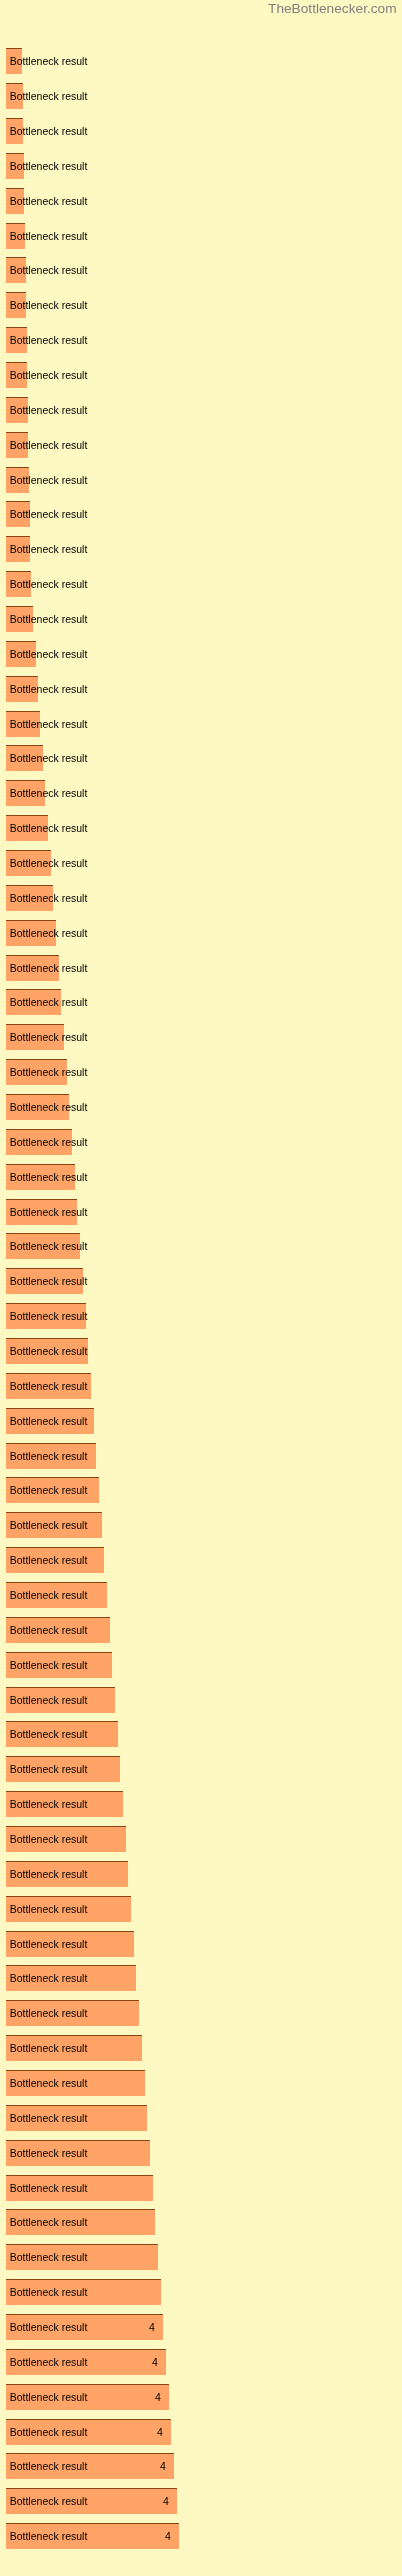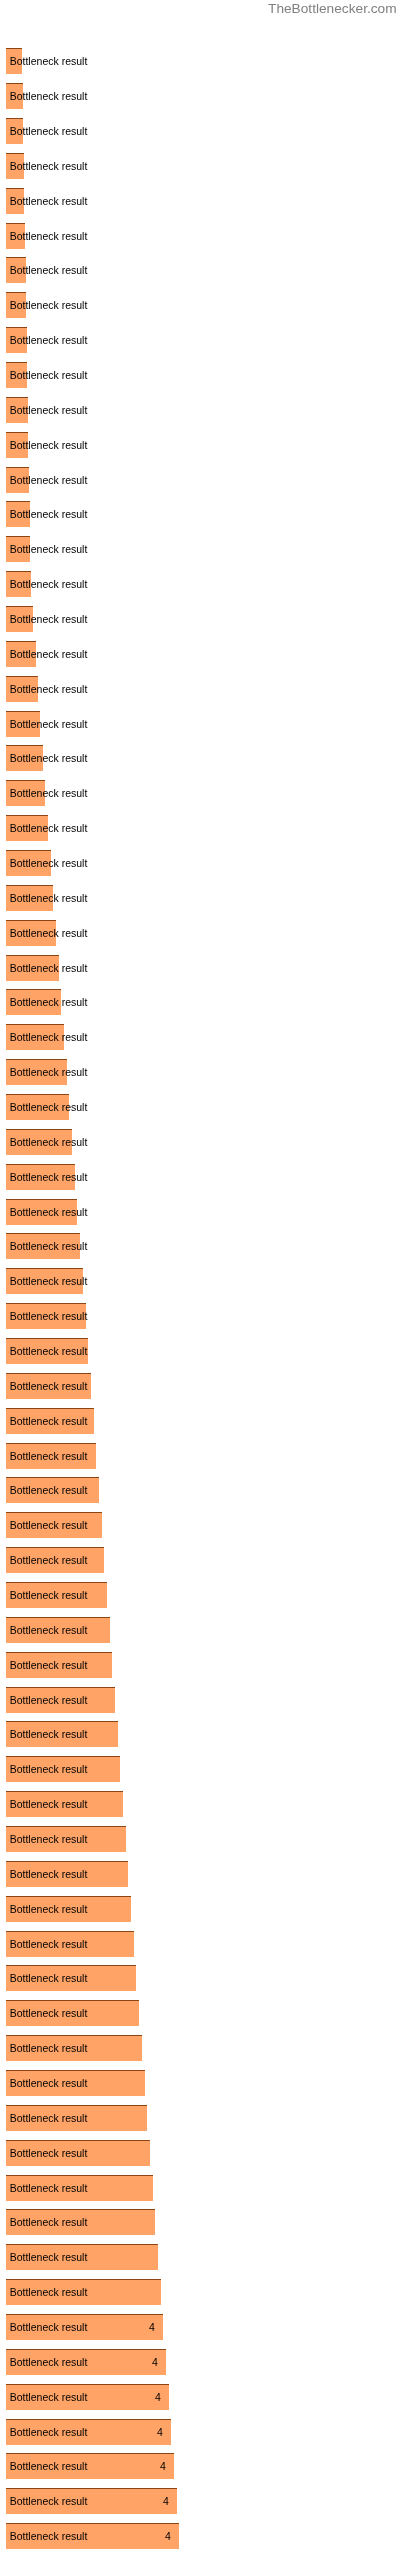--- a/index.html
+++ b/index.html
@@ -12,21 +12,21 @@
     height: 2576px;
     position: relative;
     font-family: "Liberation Sans", sans-serif;
     overflow: hidden;
   }
   #chart-root {
     position: absolute;
     inset: 0;
     width: 403px;
     height: 2576px;
-    background: #ffffff;
+    background: #fef9c3;
   }
   .watermark {
     position: absolute;
     right: 6.4px;
     top: 0.8px;
     font-size: 13.7px;
     color: #808080;
     letter-spacing: 0px;
     white-space: nowrap;
     font-family: "Liberation Sans", sans-serif;

